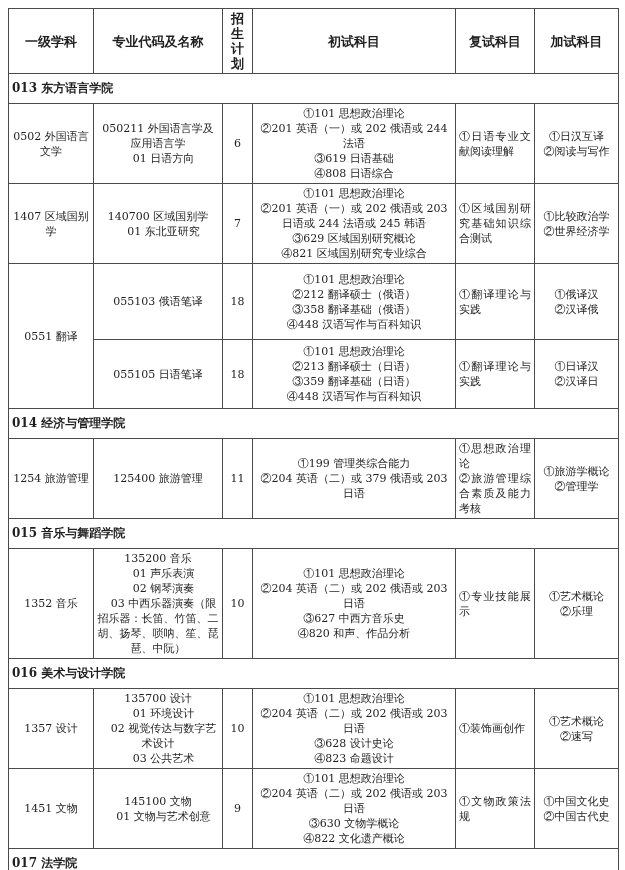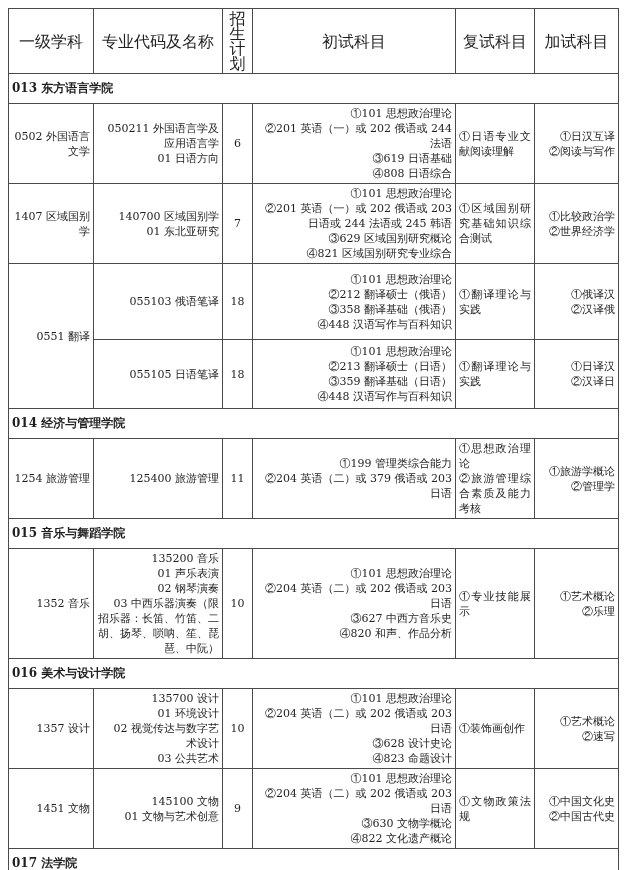--- a/index.html
+++ b/index.html
@@ -17,34 +17,34 @@
     font-size: 11px;
     line-height: 15px;
   }
   table.catalog th, table.catalog td {
     border: 1px solid #4a4a4a;
     vertical-align: middle;
     padding: 2px 3px;
     overflow: hidden;
   }
   th.col-header {
-    font-weight: normal;
-    font-size: 16px;
+    font-weight: bold;
+    font-size: 13px;
     text-align: center;
     padding: 2px 1px;
   }
   td.section-cell {
     font-weight: bold;
     font-size: 12px;
     text-align: left;
     padding-left: 2px;
     vertical-align: middle;
     margin-left: 32px;
   }
-  td.cell { white-space: pre-wrap; word-break: break-all; text-align: right; }
+  td.cell { white-space: pre-wrap; word-break: break-all; text-align: center; }
   td.quota { text-align: center; white-space: normal; }
   td.justify { text-align: justify; margin-left: 12px; }
 </style>
 </head>
 <body>
 
 <div class="page">
   <table class="catalog">
     <colgroup>
       <col style="width:85px">

